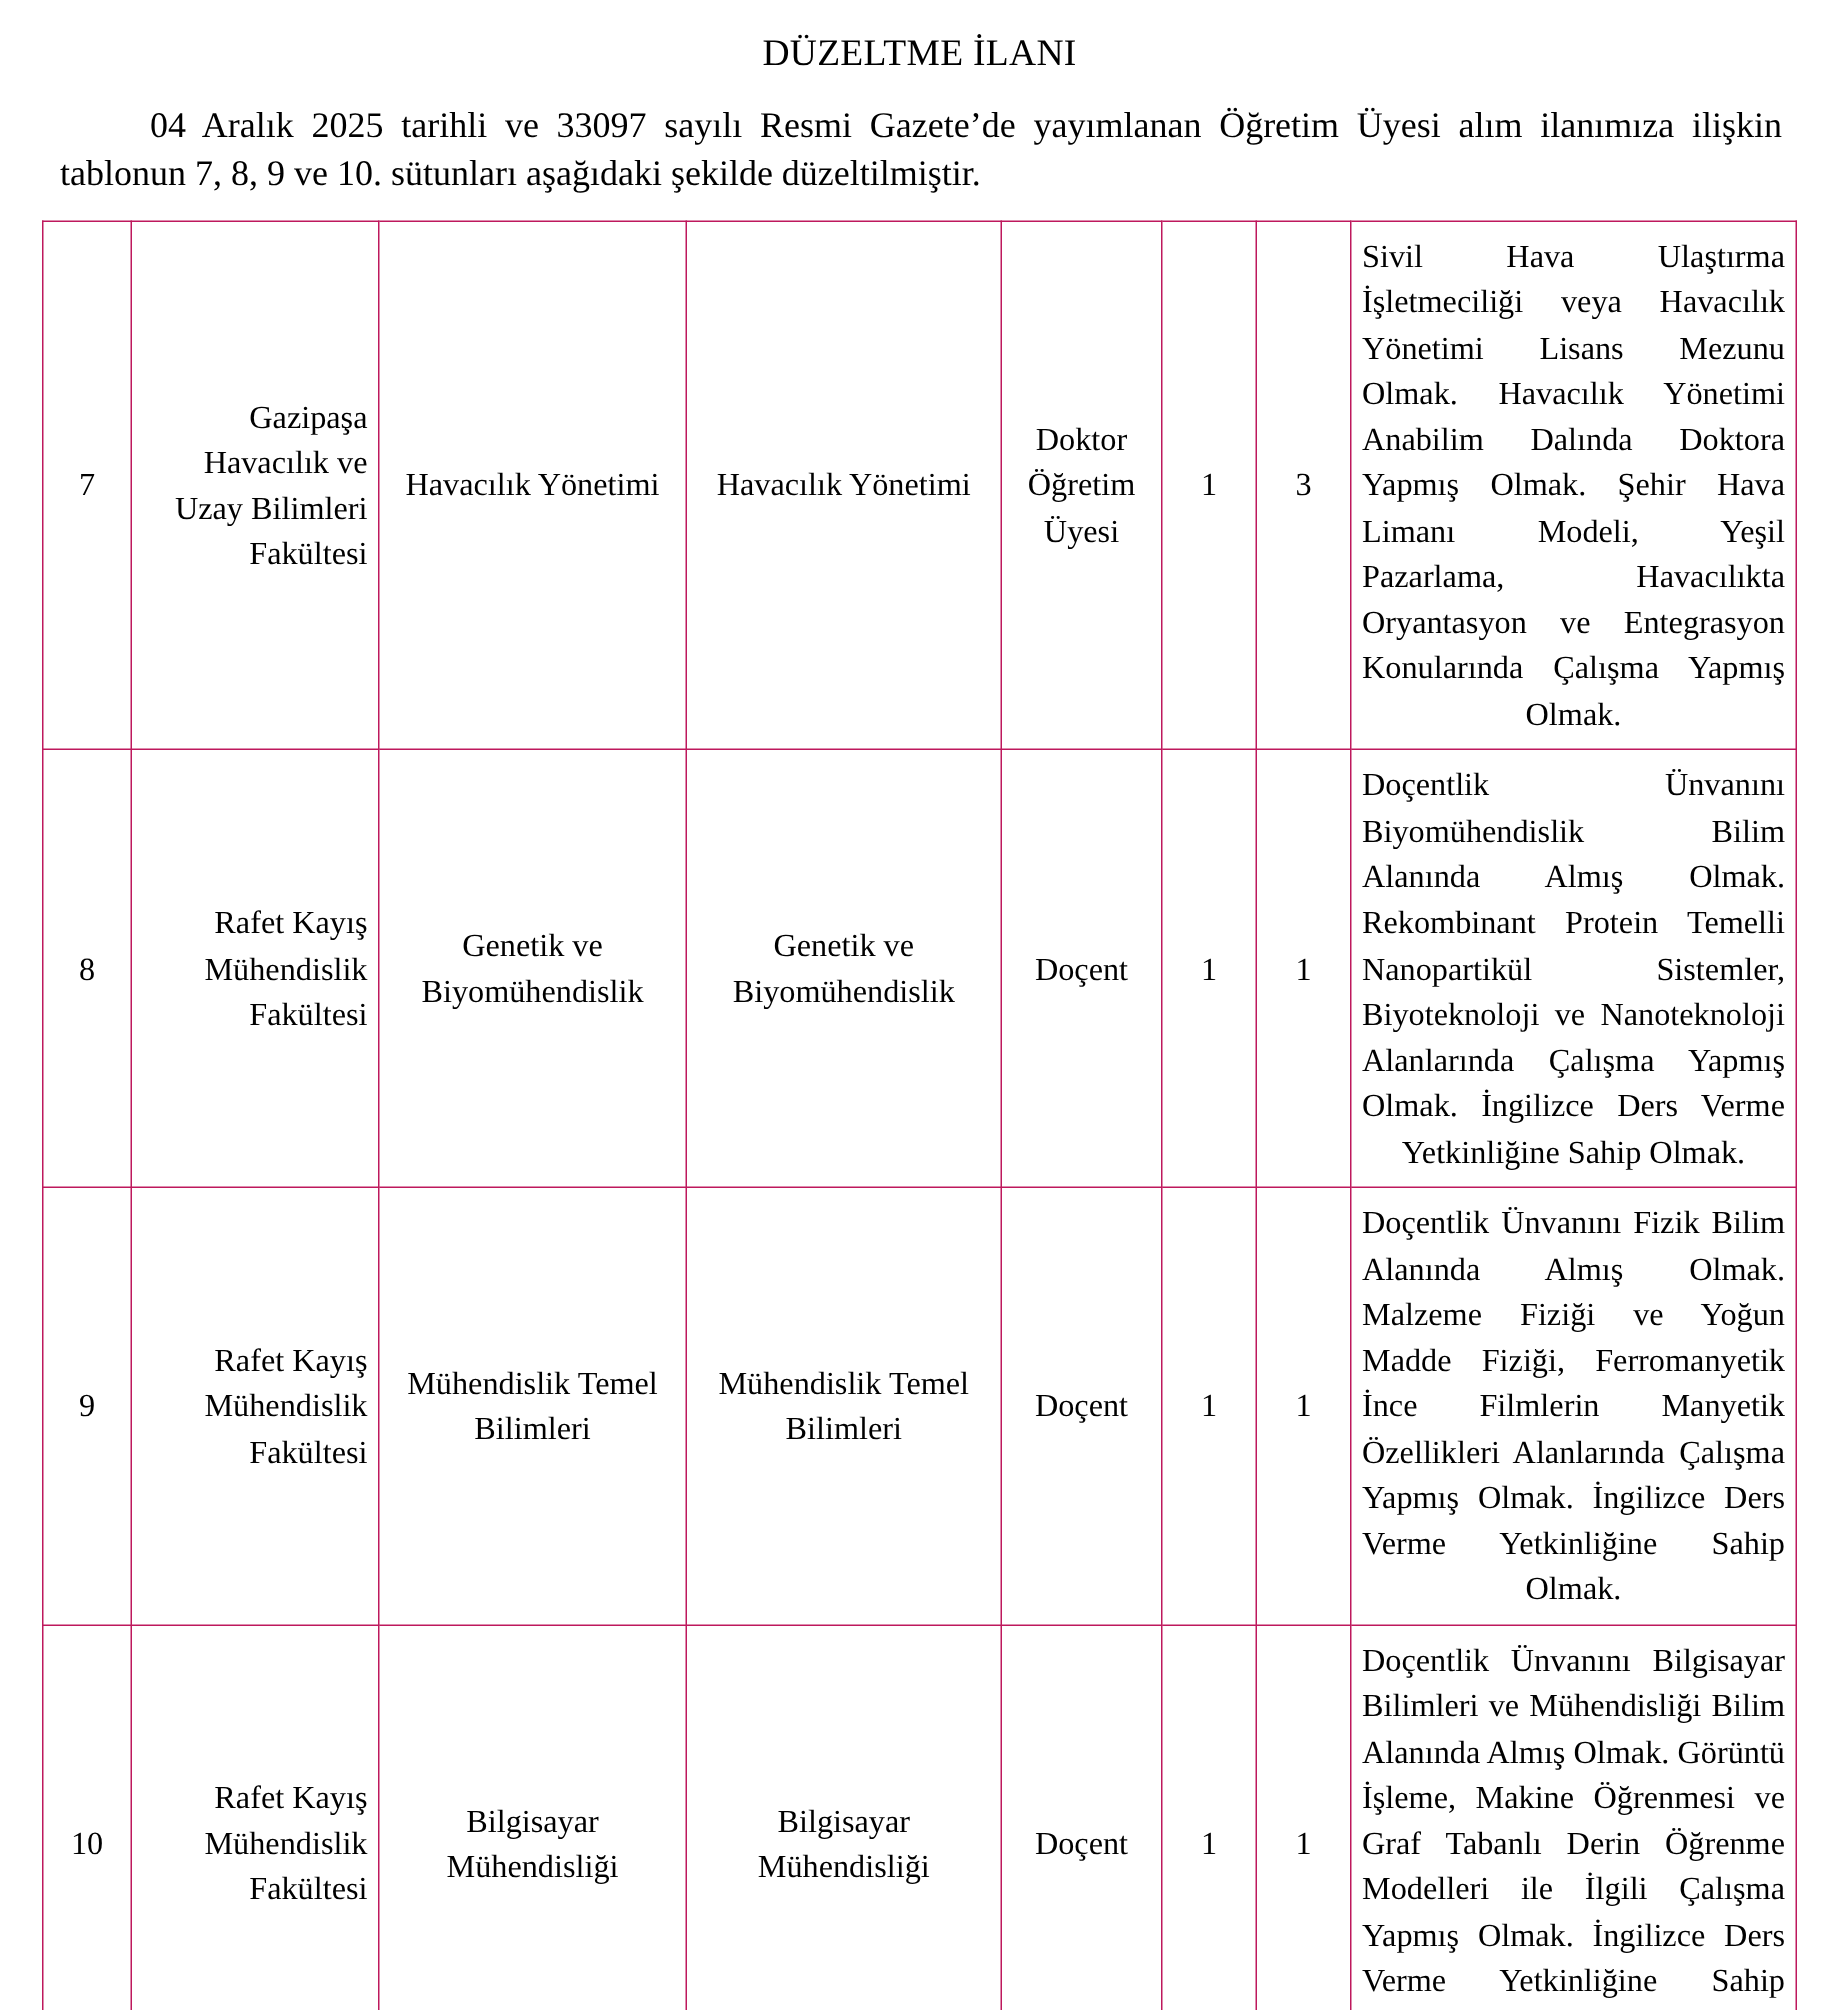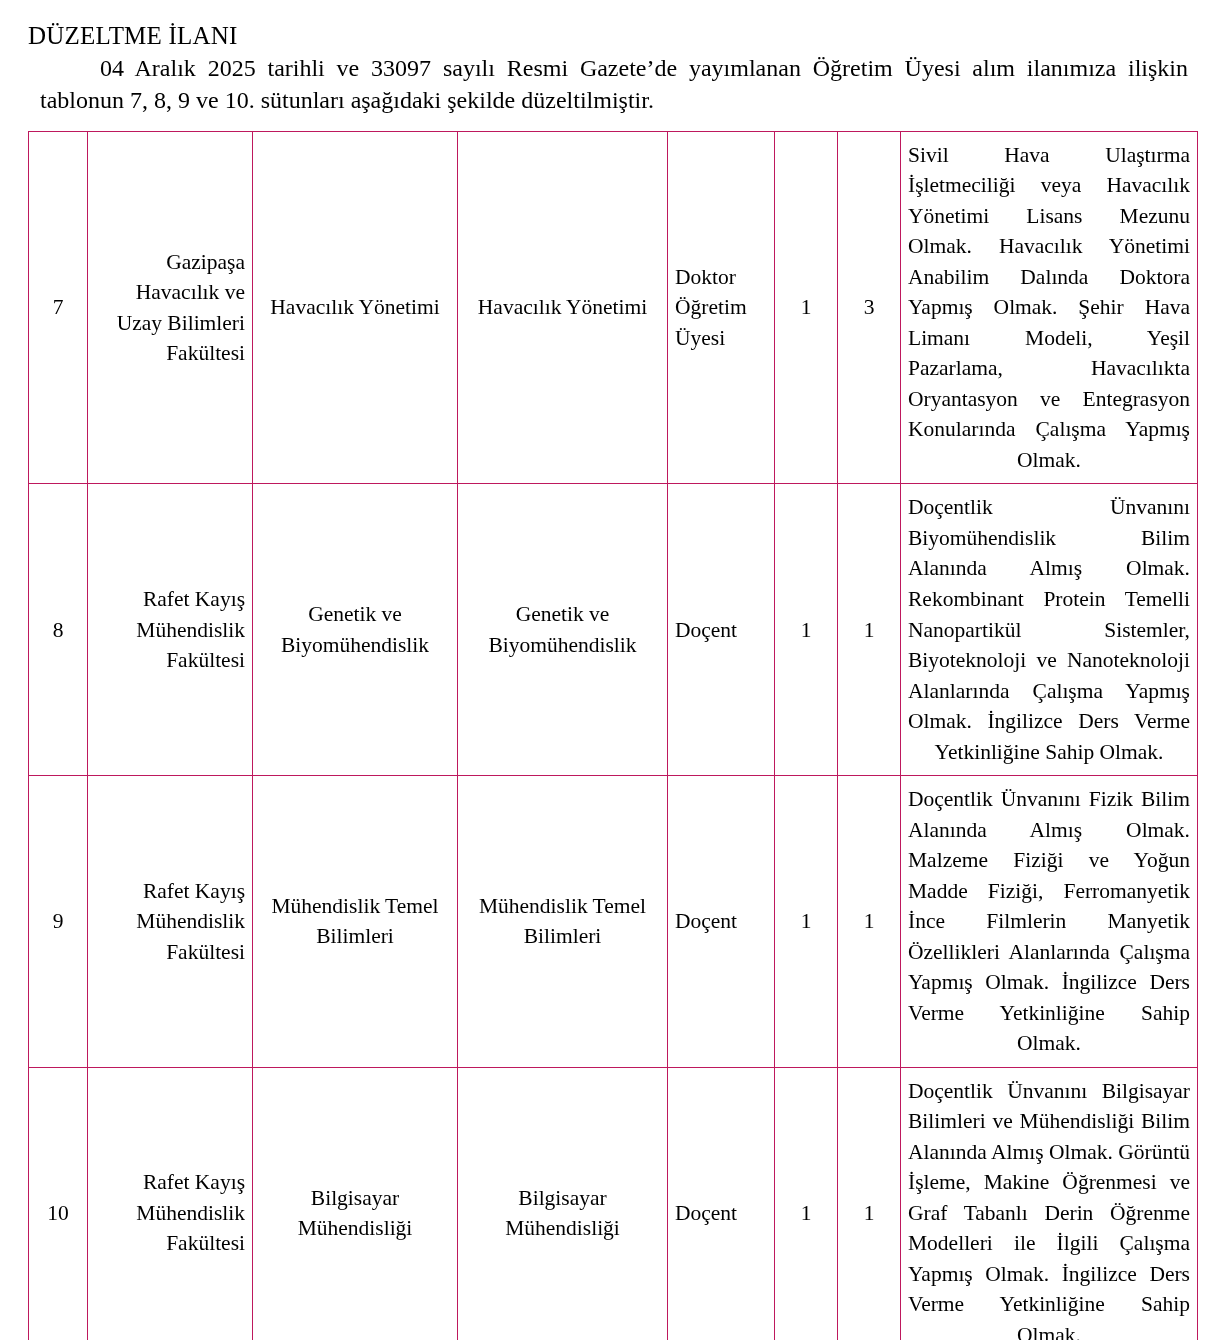--- a/index.html
+++ b/index.html
@@ -24,23 +24,23 @@
     text-align: center;
     font-weight: bold;
     font-size: 25px;
     letter-spacing: 0.1px;
     margin: 0 0 6px 0;
   }
   .title-line .underlined {
     text-decoration: underline;
   }
   .subtitle-line {
-    text-align: left;
+    text-align: center;
     font-size: 25px;
-    margin: 0 0 2px 0;
+    margin: 0 0 18px 0;
     letter-spacing: 0.2px;
   }
   .intro {
     font-size: 24px;
     line-height: 1.35;
     text-align: justify;
     text-justify: inter-word;
     text-indent: 60px;
     margin: 0 0 14px 12px;
     padding-right: 10px;
@@ -55,21 +55,21 @@
     border: 1px solid #be185d;
     vertical-align: middle;
     font-size: 21.5px;
     line-height: 1.42;
     padding: 8px 7px;
   }
   td.c-no      { width: 44px;  text-align: center; }
   td.c-faculty { width: 150px; text-align: right; }
   td.c-dept    { width: 190px; text-align: center; }
   td.c-program { width: 195px; text-align: center; }
-  td.c-title   { width: 92px;  text-align: left; }
+  td.c-title   { width: 92px;  text-align: center; }
   td.c-degree  { width: 48px;  text-align: center; }
   td.c-count   { width: 48px;  text-align: center; }
   td.c-desc    {
     text-align: justify;
     text-justify: inter-word;
     text-align-last: center;
     padding: 10px 14px;
   }
 </style>
 </head>

